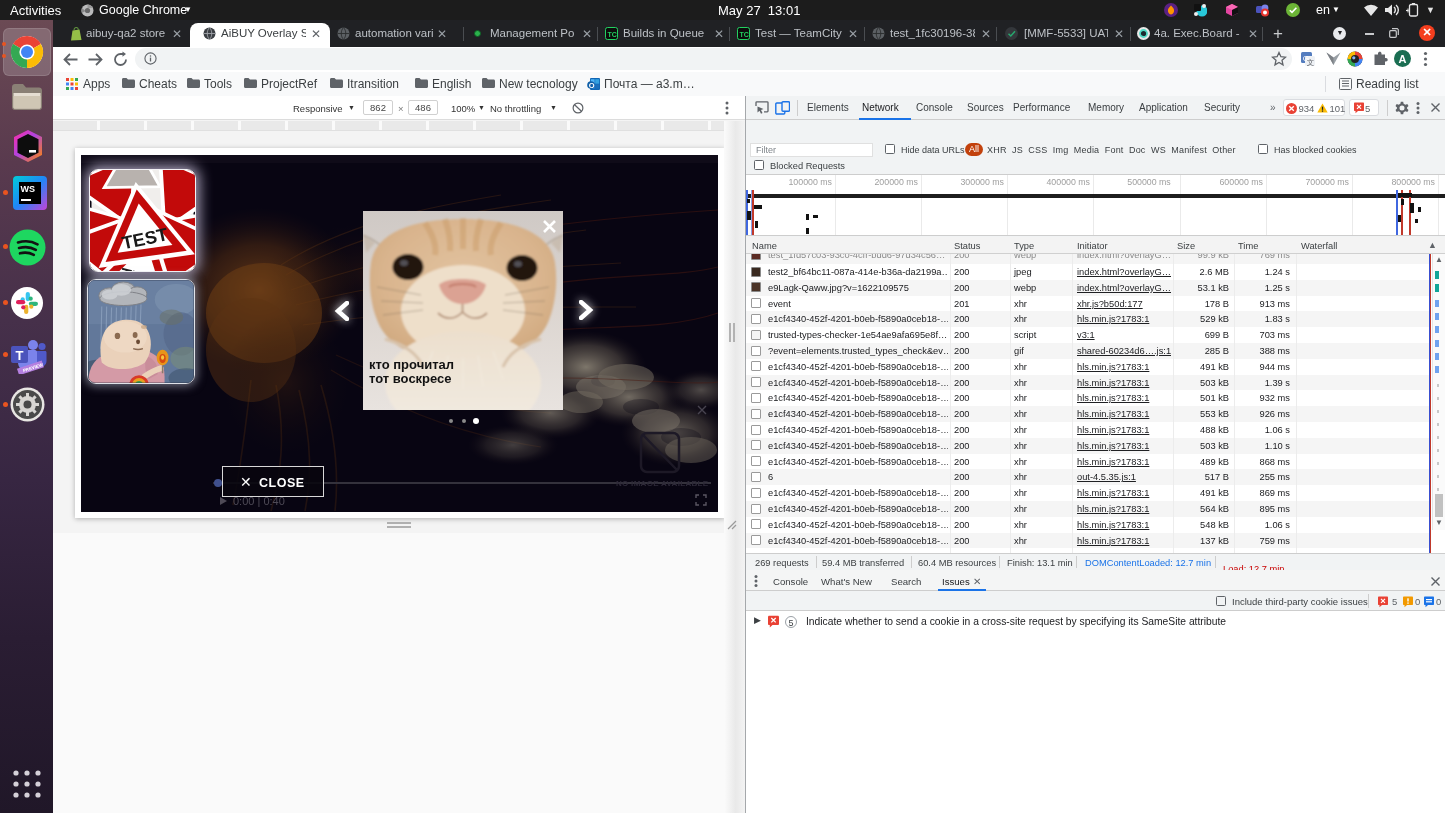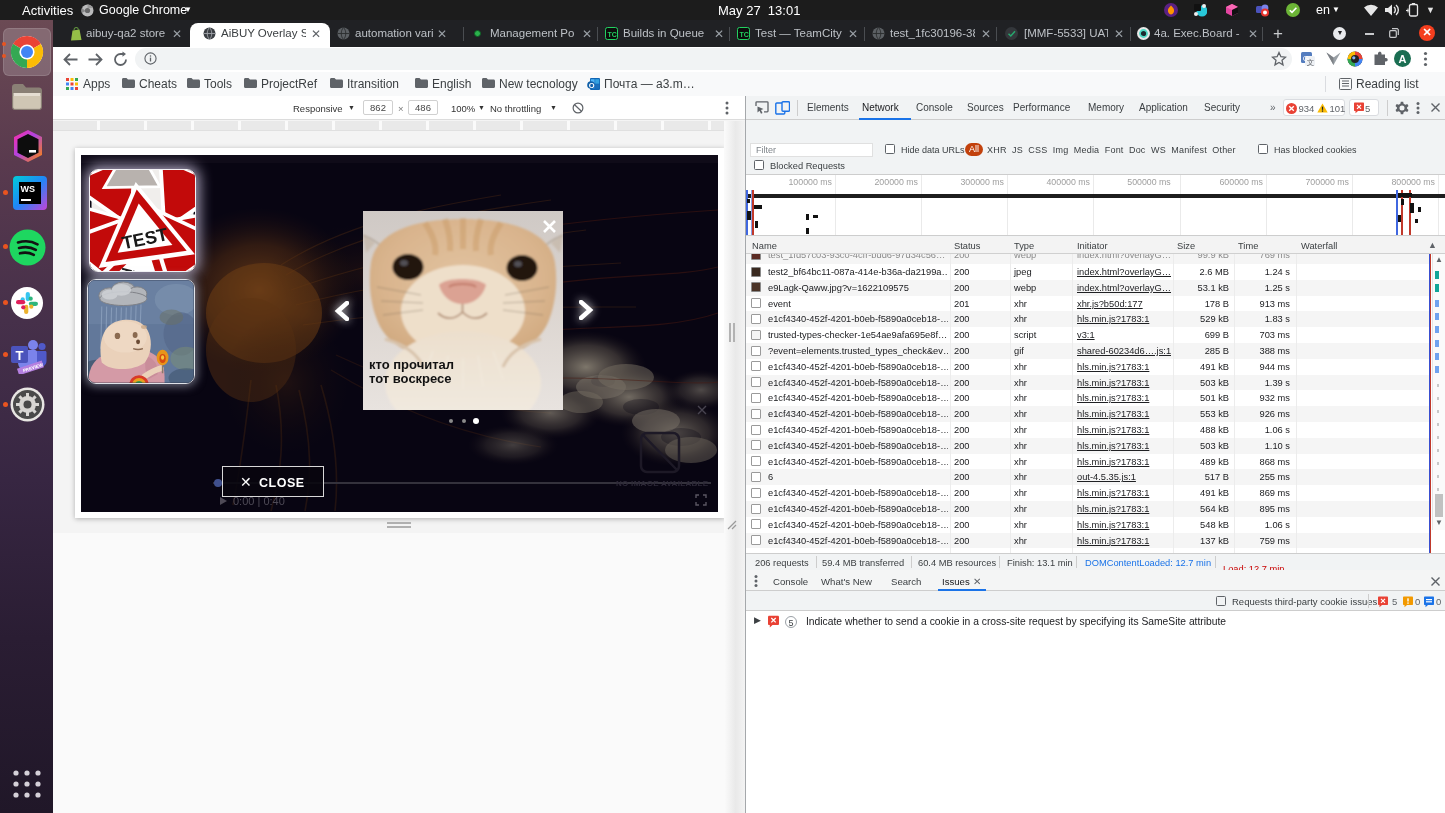--- a/index.html
+++ b/index.html
@@ -47,21 +47,21 @@
 .nrow .st { position:absolute; left:208px; top:3px; }
 .nrow .ty { position:absolute; left:268px; top:3px; }
 .nrow .in { position:absolute; left:331px; top:3px; width:94px; white-space:nowrap; overflow:hidden; }
 .nrow .sz { position:absolute; left:383px; top:3px; width:100px; text-align:right; }
 .nrow .tm { position:absolute; left:444px; top:3px; width:100px; text-align:right; }
 .colsep { position:absolute; top:0; width:1px; height:300px; background:#ececec; }
 </style>
 </head>
 <body>
 <div id="topbar" class="abs">
-  <span class="txt" style="left:10px;margin-left:12px;">Activities</span>
+  <span class="txt" style="left:10px;">Activities</span>
   <svg class="abs" style="left:81px;top:4px;" width="13" height="13" viewBox="0 0 13 13">
       <circle cx="6.5" cy="6.5" r="6" fill="#bbb"></circle>
       <circle cx="6.5" cy="6.5" r="2.6" fill="#666"></circle>
       <path d="M6.5.5 A6 6 0 0 1 12 4 L6.5 4 Z" fill="#999"></path>
       <path d="M.9 9 A6 6 0 0 1 .9 4 L4.5 7 Z" fill="#888"></path>
     </svg>
   <span class="txt" style="left:99px;font-size:12.5px;top:3px;">Google Chrome</span>
   <span class="txt" style="left:184px;font-size:8px;top:5px;">▼</span>
   <span class="txt" style="left:718px;">May 27&nbsp; 13:01</span>
   <svg class="abs" style="left:1164px;top:3px;" width="14" height="14" viewBox="0 0 14 14">
@@ -1087,21 +1087,21 @@
       <div class="abs" style="left:690.5px;top:156px;width:2px;height:3px;background:#c8c8c8;"></div>
       <div class="abs" style="left:690.5px;top:169px;width:2px;height:3px;background:#c8c8c8;"></div>
       <div class="abs" style="left:690.5px;top:182px;width:2px;height:3px;background:#c8c8c8;"></div>
       <div class="abs" style="left:690.5px;top:195px;width:2px;height:3px;background:#c8c8c8;"></div>
       <div class="abs" style="left:690.5px;top:208px;width:2px;height:3px;background:#c8c8c8;"></div>
       <div class="abs" style="left:690.5px;top:221px;width:2px;height:3px;background:#c8c8c8;"></div>
       <div class="abs" style="left:690.5px;top:234px;width:2px;height:3px;background:#c8c8c8;"></div>
     </div>
 
     <div class="abs" style="left:0;top:457px;width:699px;height:17px;background:#f1f3f4;border-top:1px solid #cdcdcd;color:#3c4043;font-size:9.3px;">
-      <span class="abs" style="left:9px;top:3.5px;">206 requests</span>
+      <span class="abs" style="left:9px;top:3.5px;">269 requests</span>
         <div class="abs" style="left:70px;top:2px;width:1px;height:12px;background:#cdcdcd;"></div>
       <span class="abs" style="left:76px;top:3.5px;">59.4 MB transferred</span>
         <div class="abs" style="left:165px;top:2px;width:1px;height:12px;background:#cdcdcd;"></div>
       <span class="abs" style="left:172px;top:3.5px;">60.4 MB resources</span>
         <div class="abs" style="left:253px;top:2px;width:1px;height:12px;background:#cdcdcd;"></div>
       <span class="abs" style="left:261px;top:3.5px;">Finish: 13.1 min</span>
         <div class="abs" style="left:330px;top:2px;width:1px;height:12px;background:#cdcdcd;"></div>
       <span class="abs" style="left:339px;top:3.5px;color:#1a73e8;">DOMContentLoaded: 12.7 min</span>
         <div class="abs" style="left:469px;top:2px;width:1px;height:12px;background:#cdcdcd;"></div>
       <span class="abs" style="left:477px;top:10px;color:#c80000;">Load: 12.7 min</span>
@@ -1121,21 +1121,21 @@
       <span class="abs" style="left:196px;top:6px;color:#202124;">Issues</span>
       <span class="abs" style="left:227px;top:6px;color:#5f6368;font-size:10px;">✕</span>
       <div class="abs" style="left:192px;top:18.5px;width:48px;height:2.5px;background:#1a73e8;"></div>
       <svg class="abs" style="left:684px;top:6px;" width="11" height="11" viewBox="0 0 11 11">
           <path d="M1.5 1.5 L9.5 9.5 M9.5 1.5 L1.5 9.5" stroke="#5f6368" stroke-width="1.4"></path>
         </svg>
     </div>
 
     <div class="abs" style="left:0;top:495px;width:699px;height:20px;background:#f1f3f4;border-bottom:1px solid #cdcdcd;">
       <div class="abs" style="left:470px;top:4.5px;width:10px;height:10px;border:1px solid #5f6368;border-radius:1.5px;background:#f1f3f4;"></div>
-      <span class="abs" style="left:486px;top:5px;color:#3c4043;font-size:9.5px;">Requests third-party cookie issues</span>
+      <span class="abs" style="left:486px;top:5px;color:#3c4043;font-size:9.5px;">Include third-party cookie issues</span>
       <div class="abs" style="left:622px;top:3px;width:1px;height:14px;background:#cdcdcd;"></div>
       <svg class="abs" style="left:631px;top:4.5px;" width="12" height="12" viewBox="0 0 12 12">
           <path d="M1 1.5 C1 1 1.3 0.5 2 0.5 L10 0.5 C10.7 0.5 11 1 11 1.5 L11 8 C11 8.6 10.7 9 10 9 L5 9 L2.5 11.3 L2.5 9 L2 9 C1.3 9 1 8.6 1 8 Z" fill="#e94235"></path>
           <path d="M4 2.8 L8 6.8 M8 2.8 L4 6.8" stroke="#fff" stroke-width="1.2"></path>
         </svg>
       <span class="abs" style="left:646px;top:5px;color:#5f6368;font-size:9.5px;">5</span>
       <svg class="abs" style="left:656px;top:4.5px;" width="12" height="12" viewBox="0 0 12 12">
           <path d="M1 1.5 C1 1 1.3 0.5 2 0.5 L10 0.5 C10.7 0.5 11 1 11 1.5 L11 8 C11 8.6 10.7 9 10 9 L5 9 L2.5 11.3 L2.5 9 L2 9 C1.3 9 1 8.6 1 8 Z" fill="#f29900"></path>
           <rect x="5.3" y="2.3" width="1.4" height="3.2" fill="#fff"></rect>
           <rect x="5.3" y="6.4" width="1.4" height="1.4" fill="#fff"></rect>

